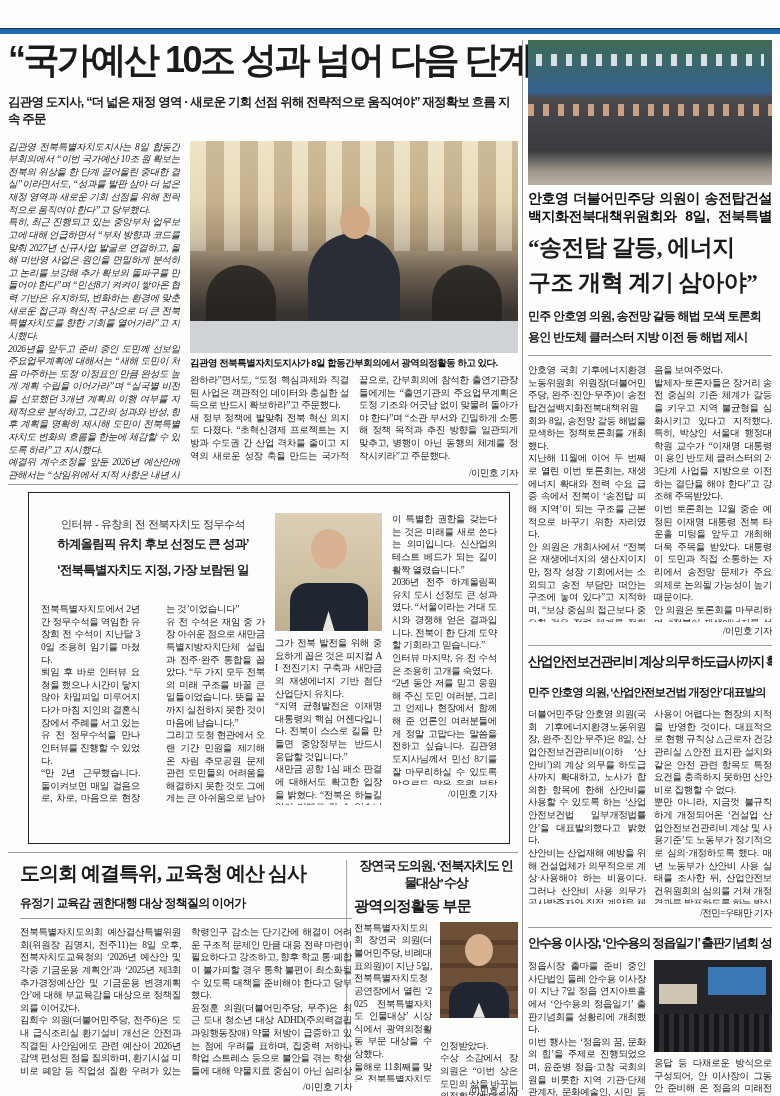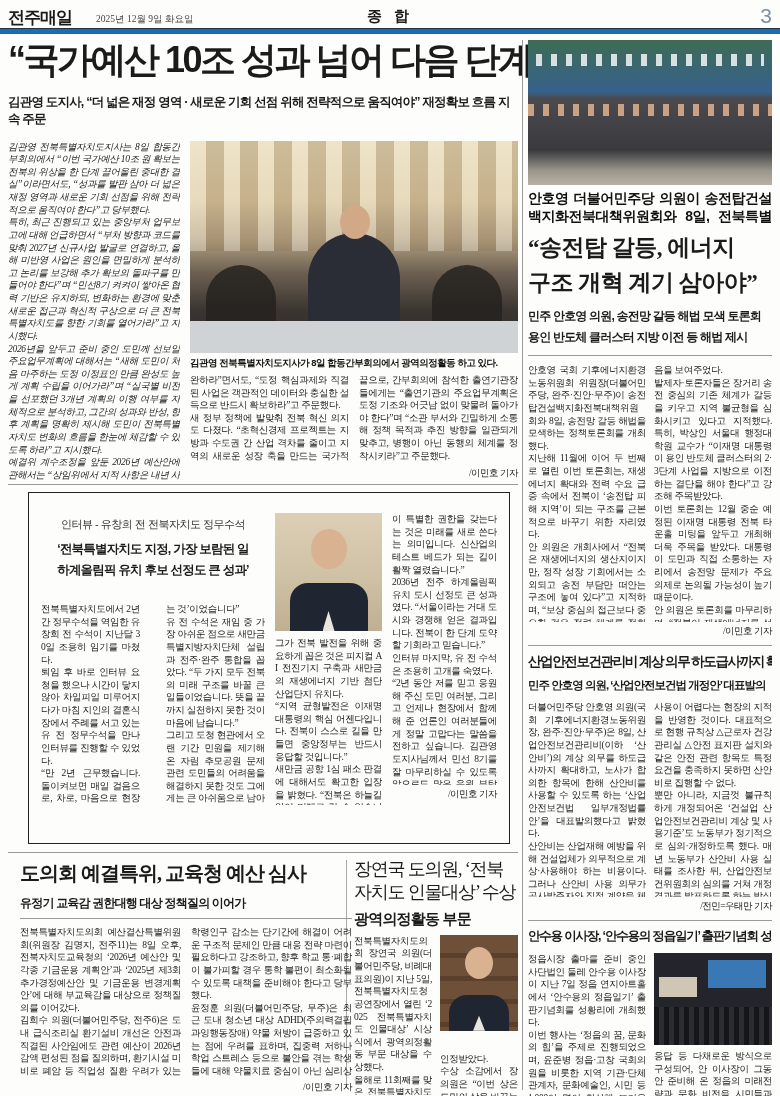--- a/index.html
+++ b/index.html
@@ -84,49 +84,43 @@
   .icol { width:107px; }
   
   .rcol { position:absolute; left:528px; top:40px; width:244px; height:1052px; }
   .r-cap { margin-top:4px; height:34px; overflow:hidden; font-size:14px; }
   .power-h { font-size:23px; font-weight:700; letter-spacing:-0.5px; line-height:1.5; margin-top:8px; }
   .power-sub { font-size:12px; line-height:1.75; margin-top:6px; }
   .power-cols { display:flex; gap:8px; margin-top:8px; height:258px; }
   .power-cols .bt, .safety-cols .bt { width:118px; }
   .r-rule { border-top:1px solid #9a9a9a; margin:7px 0; }
   .safety-h { font-size:13.5px; font-weight:800; letter-spacing:-1.4px; white-space:nowrap; overflow:hidden; }
-  .safety-sub { font-size:11.5px; margin-top:7px; letter-spacing:-1px; }
+  .safety-sub { font-size:11.5px; margin-top:14px; letter-spacing:-1px; }
   .safety-cols { display:flex; gap:8px; margin-top:8px; height:196px; }
   .book-h { font-family:"Liberation Sans","DejaVu Sans",sans-serif; font-weight:800; font-size:12.5px;
             letter-spacing:-1.2px; white-space:nowrap; overflow:hidden; margin-top:2px; }
   .book-cols { display:flex; gap:8px; margin-top:8px; height:158px; }
   .book-cols .colw { width:118px; }
   
   .council { position:absolute; left:20px; top:860px; width:332px; height:232px; }
   .council-h { font-size:20px; font-weight:700; letter-spacing:-1px; }
   .council-sub { font-size:12px; margin-top:8px; }
   .council-cols { display:flex; gap:10px; margin-top:7px; height:152px; }
   .council-cols .bt { width:161px; }
   .award { position:absolute; left:354px; top:858px; width:164px; height:236px; }
-  .award-h { font-size:18px; font-weight:400; letter-spacing:-1.2px; line-height:1.3; }
+  .award-h { font-size:13px; font-weight:700; letter-spacing:-1.2px; line-height:1.3;text-align:center; }
   .award-sub { font-size:15px; margin-top:5px; }
   .award-cols { display:flex; gap:8px; margin-top:6px; height:160px; }
   .award-cols .colw { width:78px; }
 </style>
 </head>
 <body>
 
 <div class="page">
 
-  <div class="hdr">
-    <div class="masthead">전주매일</div>
-    <div class="ed-date">2025년 12월 9일 화요일</div>
-    <div class="section-t">종 합</div>
-    <div class="page-no">3</div>
-  </div>
   <div class="hdr-rule"></div>
 
   <div class="lead">
     <div class="lead-h">“국가예산 10조 성과 넘어 다음 단계로”</div>
     <div class="lead-sub subhead">김관영 도지사, “더 넓은 재정 영역 · 새로운 기회 선점 위해 전략적으로 움직여야” 재정확보 흐름 지속 주문</div>
     <div class="lead-row">
       <div class="bt lead-c1">김관영 전북특별자치도지사는 8일 합동간부회의에서 “이번 국가예산 10조 원 확보는 전북의 위상을 한 단계 끌어올린 중대한 결실”이라면서도, “성과를 발판 삼아 더 넓은 재정 영역과 새로운 기회 선점을 위해 전략적으로 움직여야 한다”고 당부했다.
 특히, 최근 진행되고 있는 중앙부처 업무보고에 대해 언급하면서 “부처 방향과 코드를 맞춰 2027년 신규사업 발굴로 연결하고, 올해 미반영 사업은 원인을 면밀하게 분석하고 논리를 보강해 추가 확보의 돌파구를 만들어야 한다”며 “민선8기 켜켜이 쌓아온 협력 기반은 유지하되, 변화하는 환경에 맞춘 새로운 접근과 혁신적 구상으로 더 큰 전북특별자치도를 향한 기회를 열어가라”고 지시했다.
 2026년을 앞두고 준비 중인 도민께 선보일 주요업무계획에 대해서는 “새해 도민이 처음 마주하는 도정 이정표인 만큼 완성도 높게 계획 수립을 이어가라”며 “실국별 비전을 선포했던 3개년 계획의 이행 여부를 자체적으로 분석하고, 그간의 성과와 반성, 향후 계획을 명확히 제시해 도민이 전북특별자치도 변화의 흐름을 한눈에 체감할 수 있도록 하라”고 지시했다.
 예결위 계수조정을 앞둔 2026년 예산안에 관해서는 “상임위에서 지적 사항은 내년 사업수행 과정에서 반드시 보</div>
@@ -151,22 +145,22 @@
   </div>
 
   <div class="hdiv-lead"></div>
   <div class="vdiv-main"></div>
 
   <div class="ibox">
     <div class="ibox-cols">
       <div class="ig12">
         <div class="ig-intro">
           <div class="ig-kicker">인터뷰 - 유창희 전 전북자치도 정무수석</div>
+          <div class="ig-quote" style="margin-top:4px;">하계올림픽 유치 후보 선정도 큰 성과’</div>
           <div class="ig-quote">‘전북특별자치도 지정, 가장 보람된 일</div>
-          <div class="ig-quote" style="margin-top:4px;">하계올림픽 유치 후보 선정도 큰 성과’</div>
         </div>
         <div class="ig12-cols">
           <div class="bt">전북특별자치도에서 2년간 정무수석을 역임한 유창희 전 수석이 지난달 30일 조용히 임기를 마쳤다.
 퇴임 후 바로 인터뷰 요청을 했으나 시간이 닿지 않아 차일피일 미루어지다가 마침 지인의 결혼식장에서 주례를 서고 있는 유 전 정무수석을 만나 인터뷰를 진행할 수 있었다.
 “만 2년 근무했습니다. 돌이켜보면 매일 걸음으로, 차로, 마음으로 현장을 향했습니다.”
 얼마나 많은 사람을 만났느냐는 질문에 그는 “정확히 셀 수 없다”고 했다. 하지만 38권의 수첩에 적힌 깨알 같은 민원 사항 하나하나가 얼마나 치열하게 정무수석으로 열심히 일해왔는지를 간접적으로 말해준다. 지인들은 그가 2년여간 770여 민보를 걸었다고도 전한다.
 “지역의 자신을 찾는 목소리가 있다면 어디든 마다하지 않았습니다. 밤이든 새벽이든, 찾아오는 분들이 있다면 가능한 한 모두 만나려 했습</div>
           <div class="bt">는 것’이었습니다”
 유 전 수석은 재임 중 가장 아쉬운 점으로 새만금 특별지방자치단체 설립과 전주·완주 통합을 꼽았다. “두 가지 모두 전북의 미래 구조를 바꿀 큰 일들이었습니다. 뜻을 끝까지 실천하지 못한 것이 마음에 남습니다.”
 그리고 도청 현관에서 오랜 기간 민원을 제기해 온 자림 추모공원 문제 관련 도민들의 어려움을 해결하지 못한 것도 그에게는 큰 아쉬움으로 남아 있다고 전했다.

